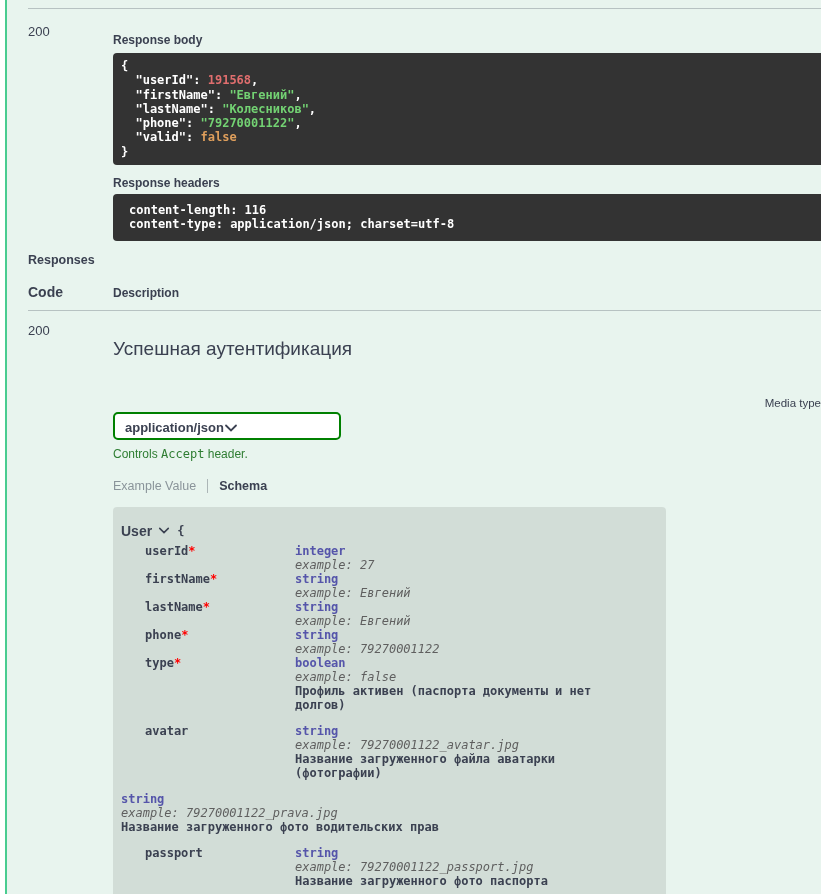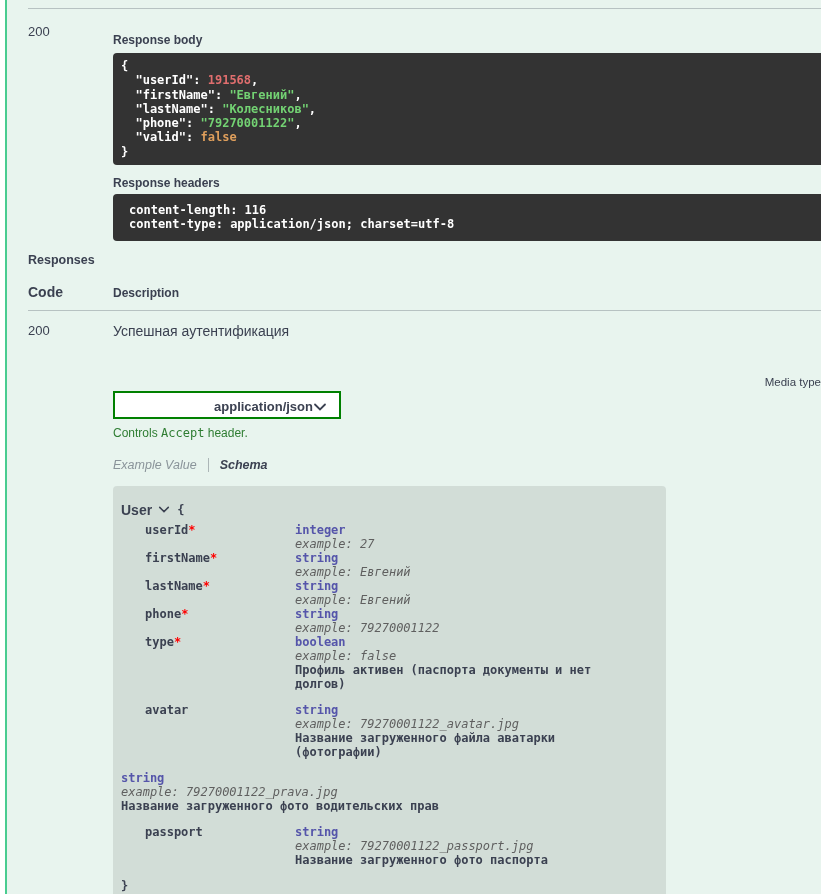--- a/index.html
+++ b/index.html
@@ -44,33 +44,33 @@
   .tok-p{color:#ffffff;}
   .tok-num{color:var(--tok-num);}
   .tok-str{color:var(--tok-str);}
   .tok-bool{color:var(--tok-bool);}
   .responses-title{font-size:12.5px;font-weight:bold;margin-top:12px;}
   .resp-header-row{margin-top:17px;align-items:baseline;}
   .code-col-header{font-size:14px;font-weight:bold;}
   .desc-col-header{font-size:12px;font-weight:bold;}
   .table-hr{margin-top:10px;}
   .response-row{padding-top:12px;}
-  .resp-desc{font-size:14px;}
+  .resp-desc{font-size:19px;margin-top:15px;}
   .media-type-label{font-size:11.5px;margin-top:37px;color:var(--text);text-align:right;}
   .media-select{
     margin-top:3px;width:228px;height:28px;background:#fff;
-    border:2px solid var(--select-border);border-radius:0;
-    display:flex;align-items:center;justify-content:flex-end;
+    border:2px solid var(--select-border);border-radius:5px;
+    display:flex;align-items:center;justify-content:flex-start;
     padding:4px 12px 0 10px;cursor:pointer;
   }
   .media-select .sel-text{font-size:13px;font-weight:bold;color:var(--text);}
   .accept-note{margin-top:7px;font-size:12px;color:var(--note-green);}
   .accept-note code{font-family:"DejaVu Sans Mono",monospace;font-size:12px;}
   .tabs{margin-top:18px;display:flex;align-items:center;font-size:12.5px;}
-  .tab-item{color:#8a949a;cursor:pointer;font-style:italic;}
+  .tab-item{color:#8a949a;cursor:pointer;}
   .tab-item.active{color:var(--text);font-weight:bold;}
   .tab-item + .tab-item{border-left:1px solid rgba(59,65,81,.35);padding-left:11px;margin-left:11px;}
   .model-box{
     margin-top:14px;width:553px;background:rgba(0,0,0,.095);
     border-radius:4px;padding:16px 20px 14px 8px;
   }
   .model-title-line{display:flex;align-items:center;}
   .model-title{font-size:14px;font-weight:bold;color:var(--text);}
   .model-toggle{margin-left:6px;cursor:pointer;display:inline-flex;align-items:center;}
   .brace{font-family:"DejaVu Sans Mono",monospace;font-size:12px;font-weight:bold;color:var(--text);}

